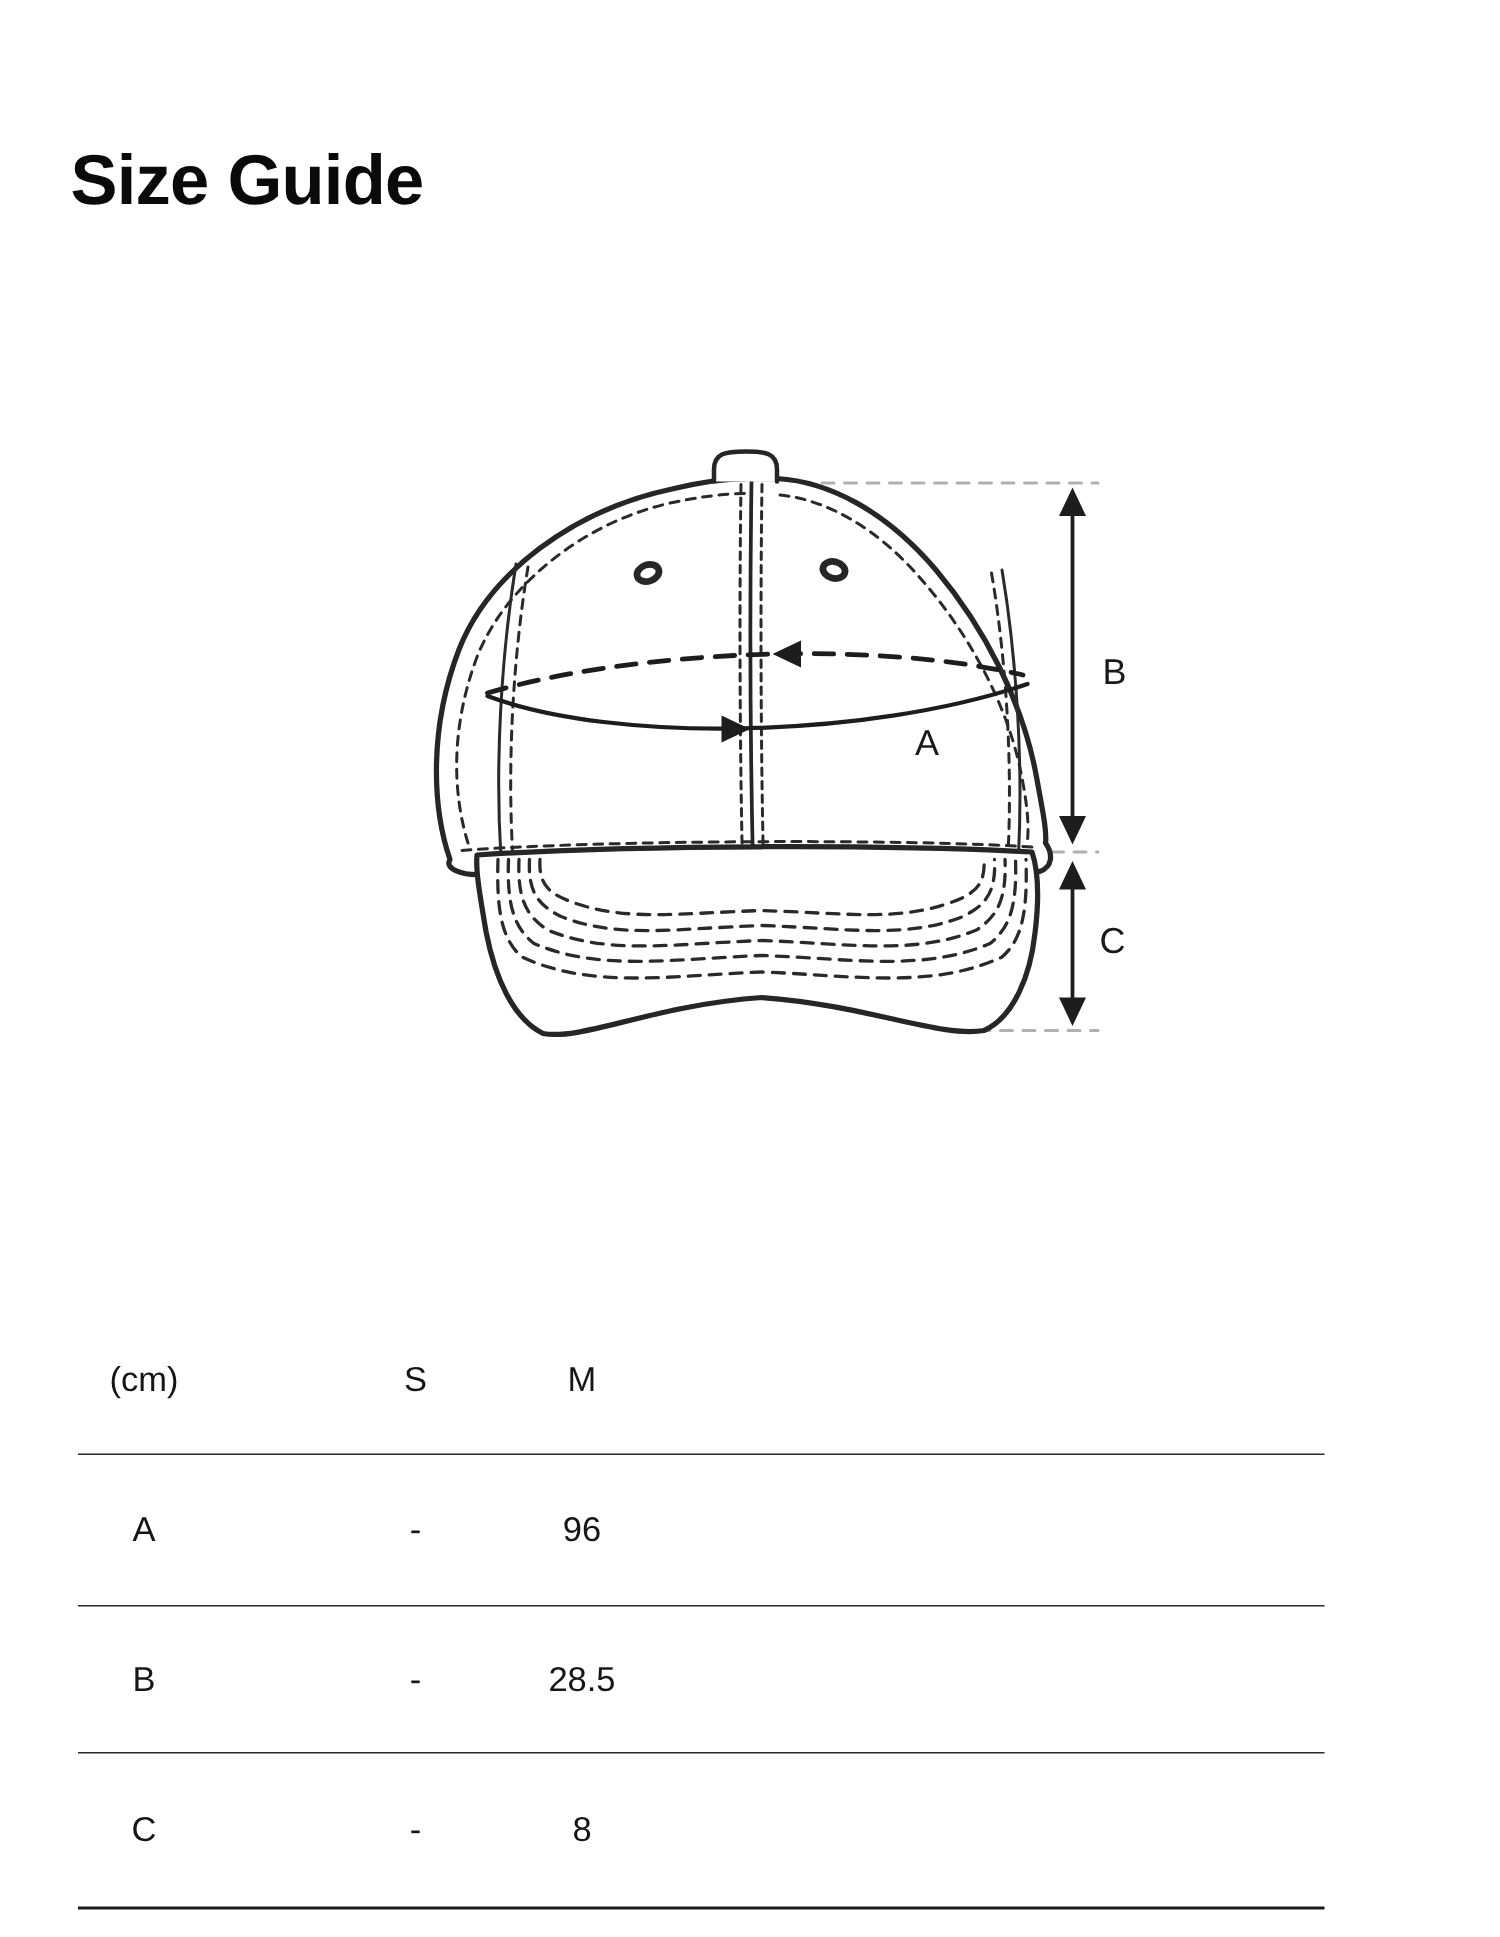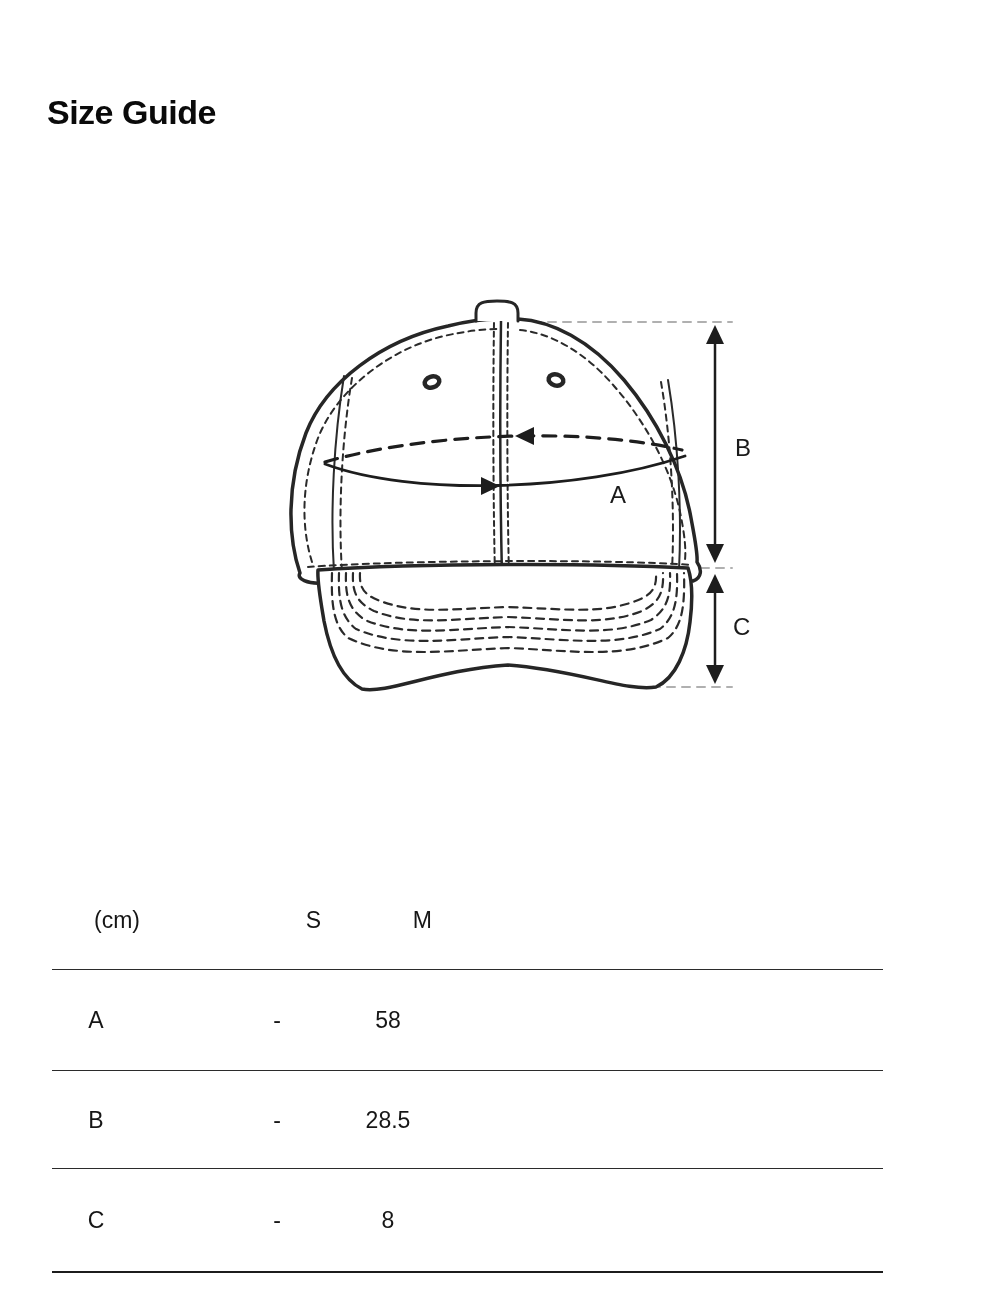--- a/index.html
+++ b/index.html
@@ -1,27 +1,27 @@
 <!DOCTYPE html>
 <html><head>
 <meta charset="utf-8">
 <style>
   html,body{margin:0;padding:0;background:#ffffff;}
   body{font-family:"Liberation Sans","DejaVu Sans",sans-serif;color:#141414;}
   .page{position:relative;width:1000px;height:1291px;background:#fff;overflow:hidden;}
-  .title{position:absolute;left:47px;top:94px;font-size:34px;font-weight:700;letter-spacing:-0.5px;color:#0a0a0a;line-height:1.1;}
+  .title{position:absolute;left:47px;top:94px;font-size:47px;font-weight:700;letter-spacing:-0.5px;color:#0a0a0a;line-height:1.1;}
   .diagram{position:absolute;left:280px;top:290px;width:480px;height:420px;}
   .sizetable{position:absolute;left:52px;top:890px;width:831px;font-size:23px;color:#161616;}
   .trow{position:relative;}
   .trow.head{height:79px;border-bottom:1px solid #2b2b2b;}
   .trow.r1{height:100px;border-bottom:1px solid #2b2b2b;}
   .trow.r2{height:97px;border-bottom:1px solid #2b2b2b;}
   .trow.r3{height:102px;border-bottom:2px solid #1c1c1c;}
   .cell{position:absolute;width:88px;text-align:center;top:50%;transform:translateY(-50%);}
-  .trow.head .cell{top:38%;text-align:right;}
+  .trow.head .cell{top:38%;}
   .c1{left:0;}
   .c2{left:181px;}
   .c3{left:292px;}
 </style>
 </head>
 <body>
 
 <div class="page">
 
   <div class="title">Size Guide</div>
@@ -97,21 +97,21 @@
 
   <div class="sizetable">
     <div class="trow head">
       <span class="cell c1">(cm)</span>
       <span class="cell c2">S</span>
       <span class="cell c3">M</span>
     </div>
     <div class="trow r1">
       <span class="cell c1">A</span>
       <span class="cell c2">-</span>
-      <span class="cell c3">58</span>
+      <span class="cell c3">96</span>
     </div>
     <div class="trow r2">
       <span class="cell c1">B</span>
       <span class="cell c2">-</span>
       <span class="cell c3">28.5</span>
     </div>
     <div class="trow r3">
       <span class="cell c1">C</span>
       <span class="cell c2">-</span>
       <span class="cell c3">8</span>

